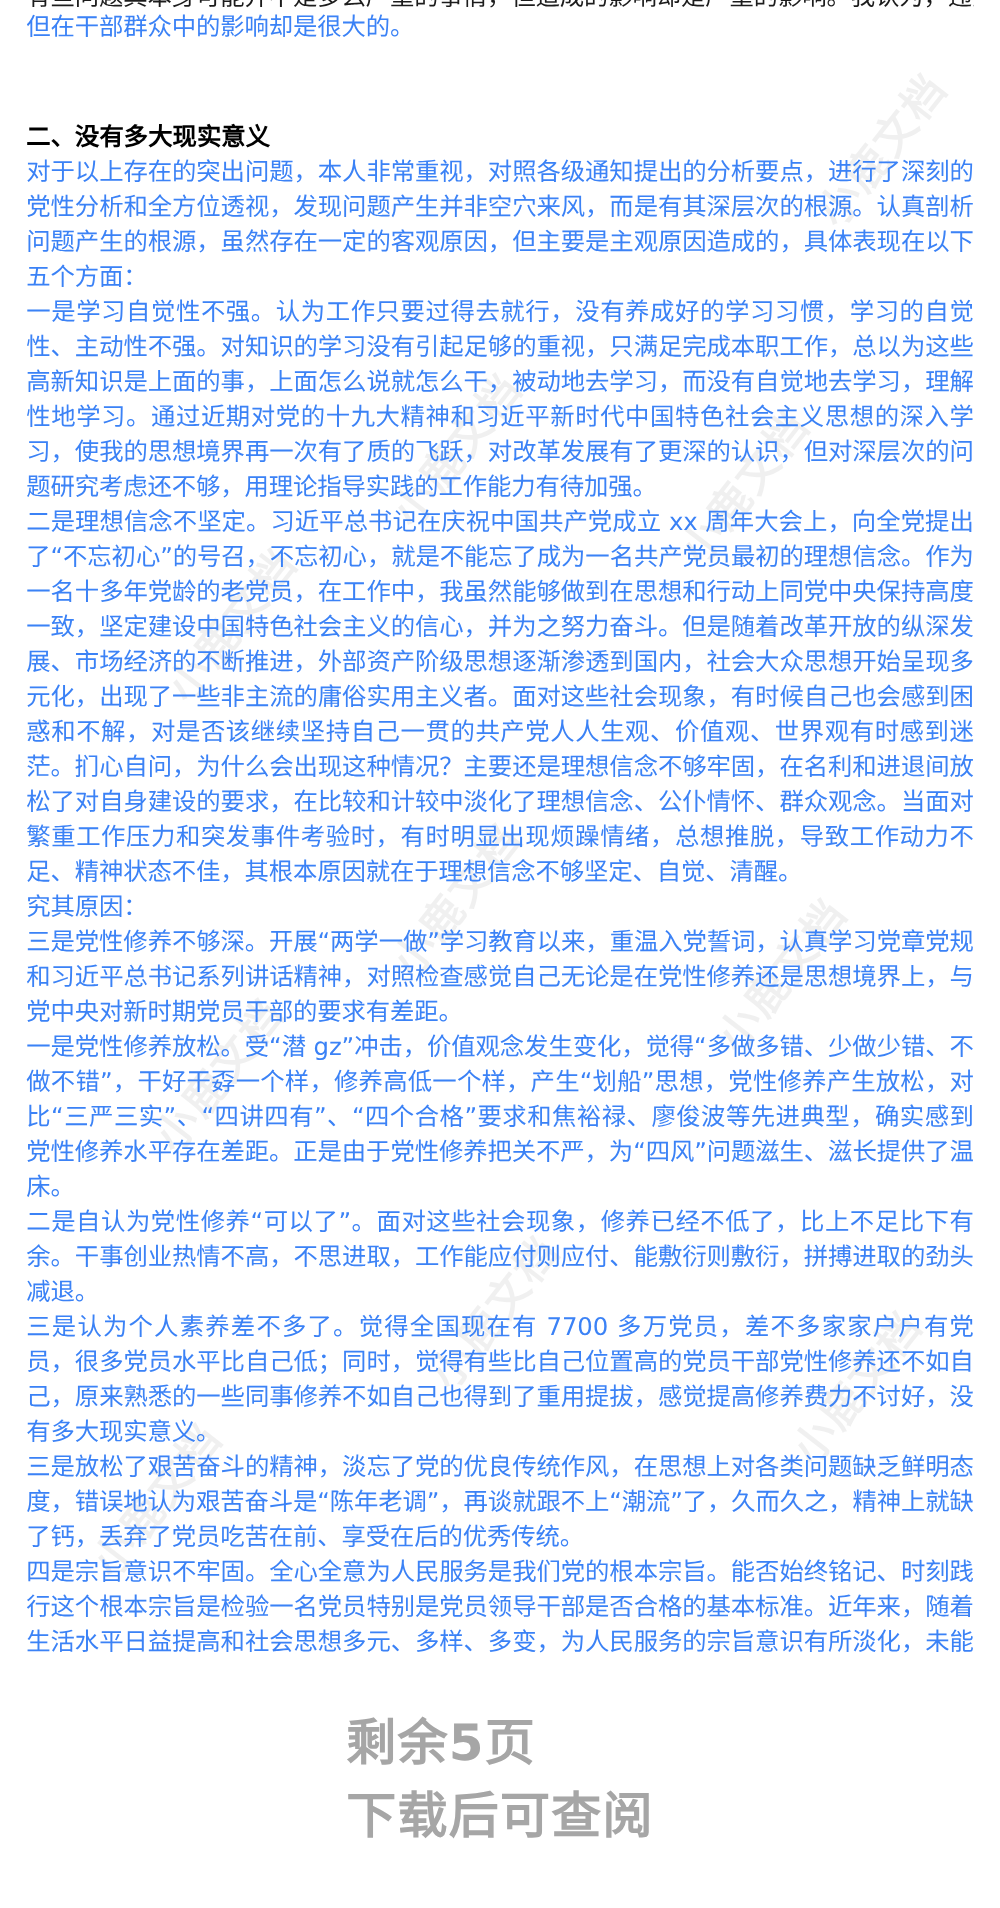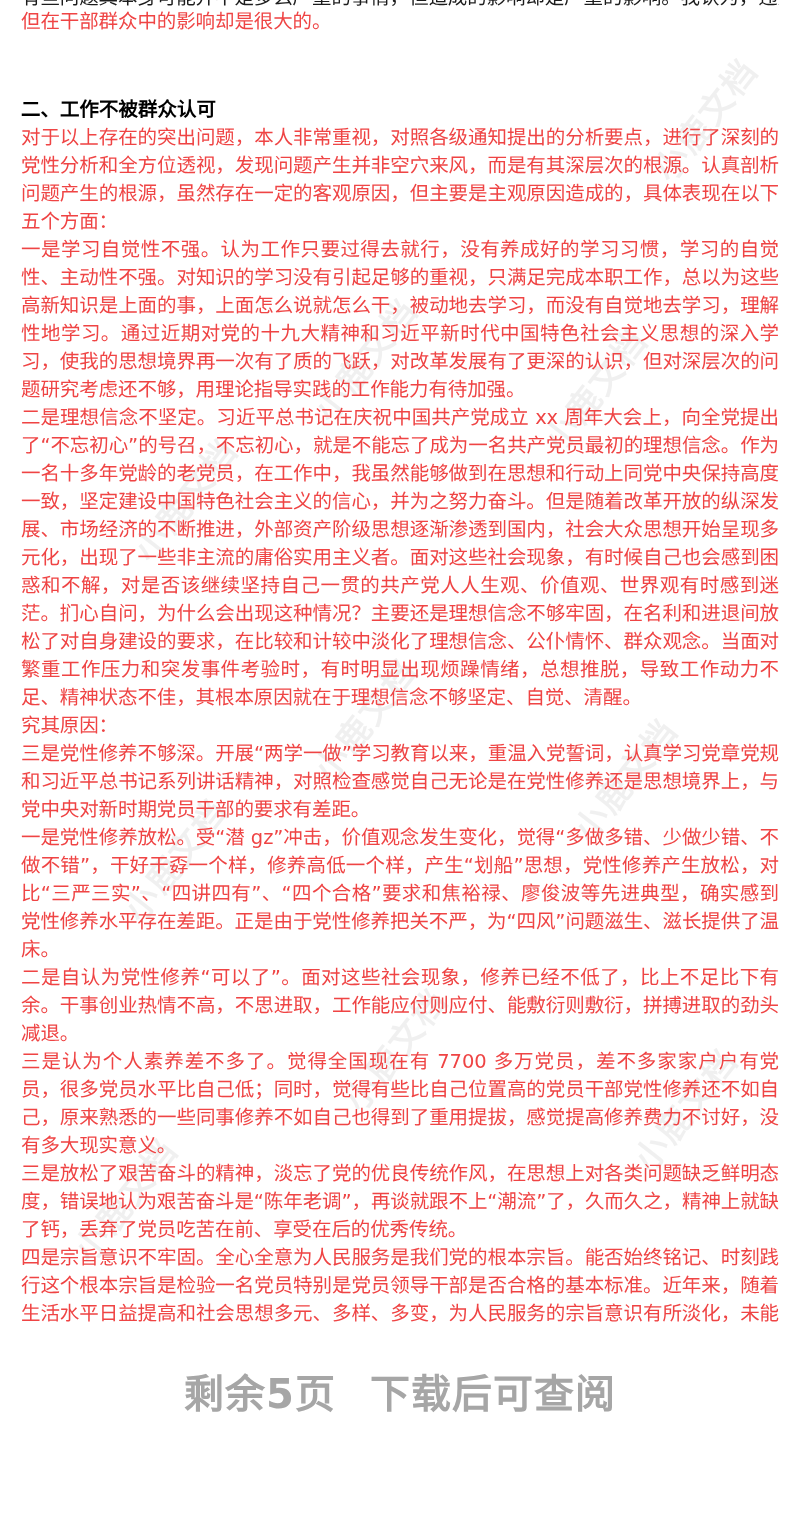--- a/index.html
+++ b/index.html
@@ -88,21 +88,21 @@
     position: absolute;
     left: 0;
     top: 8px;
     width: 758px;
   }
 
   p.para {
     margin: 0;
     font-size: 19.5px;
     line-height: 28px;
-    color: #ef4444;
+    color: #3b82f6;
     text-align: justify;
     text-justify: inter-ideograph;
     letter-spacing: -0.1px;
     word-break: break-all;
   }
   p.para.last-justify {
     text-align-last: justify;
   }
 
   h2.section-heading {
@@ -132,20 +132,21 @@
     box-sizing: border-box;
   }
   .banner-inner {
     display: flex;
     align-items: baseline;
     color: #a6a6a6;
     font-size: 40px;
     font-weight: 700;
     letter-spacing: 1px;
     font-family: "DejaVu Sans", "Liberation Sans", sans-serif;
+    flex-direction: column;
   }
   .banner-left { margin-right: 34px; }
 </style>
 </head>
 <body>
 
 <div id="doc-page">
 
   <div class="watermark-layer">
     <div class="wm" style="left:300px; top:400px;">小鹿文档</div>
@@ -166,21 +167,21 @@
       <div class="clipped-line-wrap">
         <div class="clipped-line">有些问题其本身可能并不是多么严重的事情，但造成的影响却是严重的影响。我认为，违反规定是一回事，</div>
       </div>
 
       <div class="flow">
 
         <p class="para">但在干部群众中的影响却是很大的。</p>
 
         <div class="gap-lg"></div>
 
-        <h2 class="section-heading">二、工作不被群众认可</h2>
+        <h2 class="section-heading">二、没有多大现实意义</h2>
 
         <p class="para">对于以上存在的突出问题，本人非常重视，对照各级通知提出的分析要点，进行了深刻的党性分析和全方位透视，发现问题产生并非空穴来风，而是有其深层次的根源。认真剖析问题产生的根源，虽然存在一定的客观原因，但主要是主观原因造成的，具体表现在以下五个方面：</p>
         <p class="para">一是学习自觉性不强。认为工作只要过得去就行，没有养成好的学习习惯，学习的自觉性、主动性不强。对知识的学习没有引起足够的重视，只满足完成本职工作，总以为这些高新知识是上面的事，上面怎么说就怎么干，被动地去学习，而没有自觉地去学习，理解性地学习。通过近期对党的十九大精神和习近平新时代中国特色社会主义思想的深入学习，使我的思想境界再一次有了质的飞跃，对改革发展有了更深的认识，但对深层次的问题研究考虑还不够，用理论指导实践的工作能力有待加强。</p>
         <p class="para">二是理想信念不坚定。习近平总书记在庆祝中国共产党成立 xx 周年大会上，向全党提出了“不忘初心”的号召，不忘初心，就是不能忘了成为一名共产党员最初的理想信念。作为一名十多年党龄的老党员，在工作中，我虽然能够做到在思想和行动上同党中央保持高度一致，坚定建设中国特色社会主义的信心，并为之努力奋斗。但是随着改革开放的纵深发展、市场经济的不断推进，外部资产阶级思想逐渐渗透到国内，社会大众思想开始呈现多元化，出现了一些非主流的庸俗实用主义者。面对这些社会现象，有时候自己也会感到困惑和不解，对是否该继续坚持自己一贯的共产党人人生观、价值观、世界观有时感到迷茫。扪心自问，为什么会出现这种情况？主要还是理想信念不够牢固，在名利和进退间放松了对自身建设的要求，在比较和计较中淡化了理想信念、公仆情怀、群众观念。当面对繁重工作压力和突发事件考验时，有时明显出现烦躁情绪，总想推脱，导致工作动力不足、精神状态不佳，其根本原因就在于理想信念不够坚定、自觉、清醒。</p>
         <p class="para">究其原因：</p>
         <p class="para">三是党性修养不够深。开展“两学一做”学习教育以来，重温入党誓词，认真学习党章党规和习近平总书记系列讲话精神，对照检查感觉自己无论是在党性修养还是思想境界上，与党中央对新时期党员干部的要求有差距。</p>
         <p class="para">一是党性修养放松。受“潜 gz”冲击，价值观念发生变化，觉得“多做多错、少做少错、不做不错”，干好干孬一个样，修养高低一个样，产生“划船”思想，党性修养产生放松，对比“三严三实”、“四讲四有”、“四个合格”要求和焦裕禄、廖俊波等先进典型，确实感到党性修养水平存在差距。正是由于党性修养把关不严，为“四风”问题滋生、滋长提供了温床。</p>
         <p class="para">二是自认为党性修养“可以了”。面对这些社会现象，修养已经不低了，比上不足比下有余。干事创业热情不高，不思进取，工作能应付则应付、能敷衍则敷衍，拼搏进取的劲头减退。</p>
         <p class="para">三是认为个人素养差不多了。觉得全国现在有 7700 多万党员，差不多家家户户有党员，很多党员水平比自己低；同时，觉得有些比自己位置高的党员干部党性修养还不如自己，原来熟悉的一些同事修养不如自己也得到了重用提拔，感觉提高修养费力不讨好，没有多大现实意义。</p>
         <p class="para">三是放松了艰苦奋斗的精神，淡忘了党的优良传统作风，在思想上对各类问题缺乏鲜明态度，错误地认为艰苦奋斗是“陈年老调”，再谈就跟不上“潮流”了，久而久之，精神上就缺了钙，丢弃了党员吃苦在前、享受在后的优秀传统。</p>

